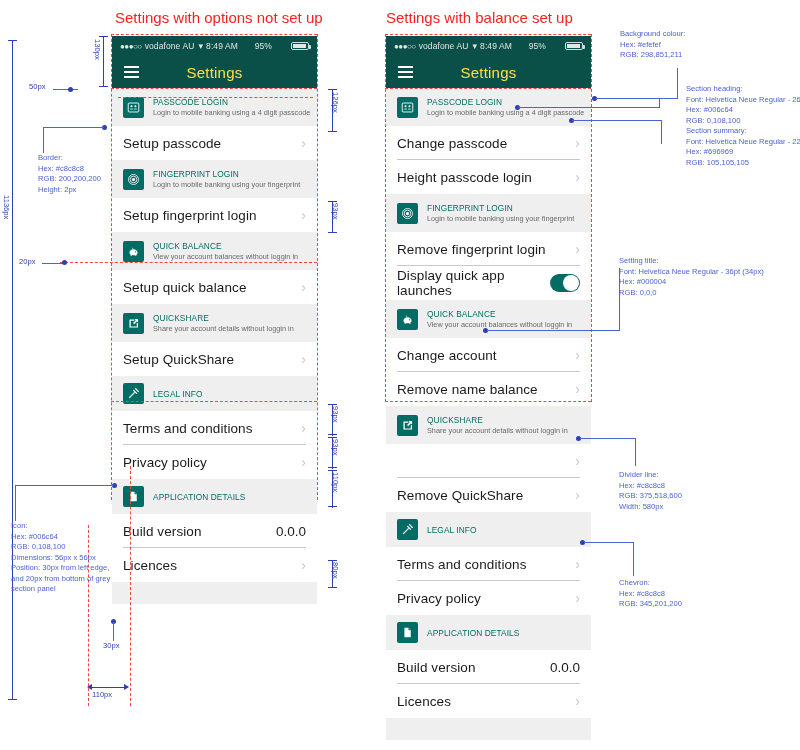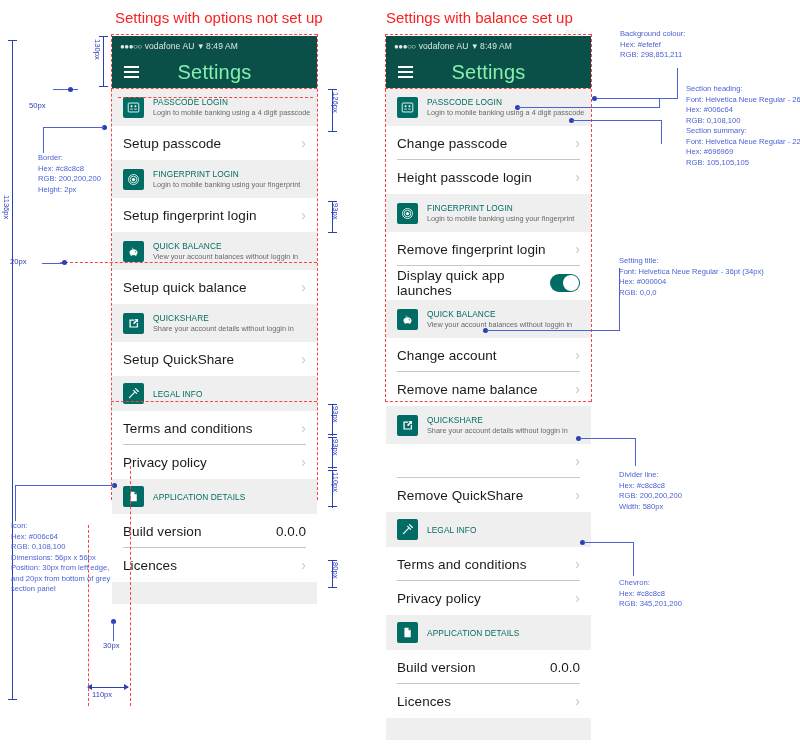--- a/index.html
+++ b/index.html
@@ -36,42 +36,42 @@
     font-size: 8.5px;
     display: flex;
     align-items: center;
     padding: 0 8px;
     letter-spacing: .1px;
   }
   .sb-dots { letter-spacing: -0.5px; margin-right: 3px; font-size: 8px;}
   .sb-carrier { }
   .sb-wifi { margin: 0 3px 0 4px; font-size: 9px; }
   .sb-time { }
-  .sb-right { margin-left: auto; display: flex; align-items: center; gap: 19px; flex-direction: column; }
+  .sb-right { margin-left: auto; display: flex; align-items: center; gap: 19px; }
   .battery {
     width: 18px; height: 8px; border: 1px solid #cfdedb; border-radius: 2px;
     position: relative; display: inline-block;
   }
   .battery::after {
     content: ""; position: absolute; right: -3px; top: 2px;
     width: 2px; height: 4px; background: #cfdedb; border-radius: 0 1px 1px 0;
   }
   .battery > i { position: absolute; left: 1px; top: 1px; bottom: 1px; width: 80%; background: #dfe8e6; display: block; }
 
   .navbar {
     height: 32px;
     background: #0a4f48;
     display: flex; align-items: center;
     position: relative;
   }
   .hamburger { position: absolute; left: 12px; display: flex; flex-direction: column; gap: 3px; }
   .hamburger span { display: block; width: 15px; height: 2px; background: #ffffff; }
   .navtitle {
-    width: 100%; text-align: center; color: #86efac;
-    font-size: 20px; letter-spacing: .2px;
+    width: 100%; text-align: center; color: #fde047;
+    font-size: 15px; letter-spacing: .2px;
   }
 
   
   .section-panel {
     background: #efefef;
     padding: 7px 0 7px 0;
     display: flex; align-items: center;
     min-height: 32px;
   }
   .section-panel.tall { min-height: 38px; }
@@ -491,33 +491,33 @@
   <div class="mcap" style="left:8px; top:699px;"></div>
   <div class="dim-label vert" style="left:11px; top:195px;">1136px</div>
 
   <div class="mbar" style="left:103px; top:36px; height:51px;"></div>
   <div class="mcap" style="left:99px; top:36px;"></div>
   <div class="mcap" style="left:99px; top:86px;"></div>
   <div class="dim-label vert" style="left:102px; top:39px;">130px</div>
 
   <div class="hline" style="left:53px; top:89px; width:25px;"></div>
   <div class="dot" style="left:68px; top:87px;"></div>
-  <div class="dim-label" style="left:29px; top:101px;">50px</div>
+  <div class="dim-label" style="left:29px; top:82px;">50px</div>
 
   <div class="dot" style="left:102px; top:125px;"></div>
   <div class="hline" style="left:43px; top:127px; width:61px;"></div>
   <div class="vline" style="left:43px; top:127px; height:26px;"></div>
   <div class="ann" style="left:38px; top:153px;">Border:
 Hex: #c8c8c8
 RGB: 200,200,200
 Height: 2px</div>
 
   <div class="hline" style="left:42px; top:263px; width:22px;"></div>
   <div class="dot" style="left:62px; top:260px;"></div>
-  <div class="dim-label" style="left:10px; top:257px;">20px</div>
+  <div class="dim-label" style="left:19px; top:257px;">20px</div>
 
   <div class="dot" style="left:112px; top:483px;"></div>
   <div class="hline" style="left:15px; top:485px; width:99px;"></div>
   <div class="vline" style="left:15px; top:485px; height:36px;"></div>
   <div class="ann" style="left:11px; top:521px;">Icon:
 Hex: #006c64
 RGB: 0,108,100
 Dimensions: 56px x 56px
 Position: 30px from left edge,
 and 20px from bottom of grey
@@ -591,21 +591,21 @@
   <div class="ann" style="left:619px; top:256px;">Setting title:
 Font: Helvetica Neue Regular - 36pt (34px)
 Hex: #000004
 RGB: 0,0,0</div>
 
   <div class="dot" style="left:576px; top:436px;"></div>
   <div class="hline" style="left:580px; top:438px; width:56px;"></div>
   <div class="vline" style="left:635px; top:438px; height:28px;"></div>
   <div class="ann" style="left:619px; top:470px;">Divider line:
 Hex: #c8c8c8
-RGB: 200,200,200
+RGB: 375,518,600
 Width: 580px</div>
 
   <div class="dot" style="left:580px; top:540px;"></div>
   <div class="hline" style="left:584px; top:542px; width:50px;"></div>
   <div class="vline" style="left:633px; top:542px; height:34px;"></div>
   <div class="ann" style="left:619px; top:578px;">Chevron:
 Hex: #c8c8c8
 RGB: 345,201,200</div>
 
 </div>

